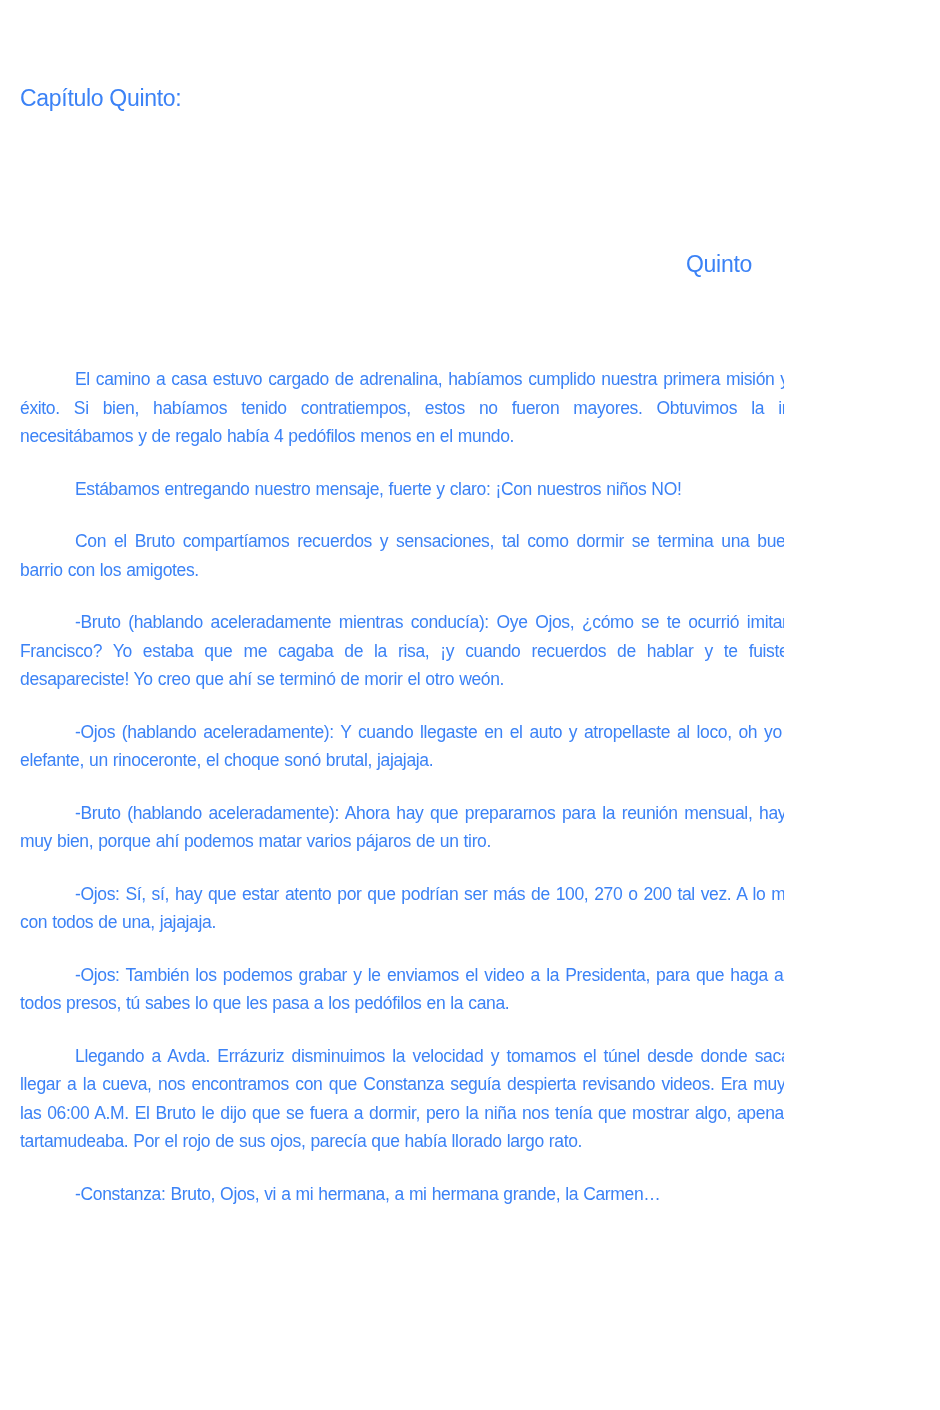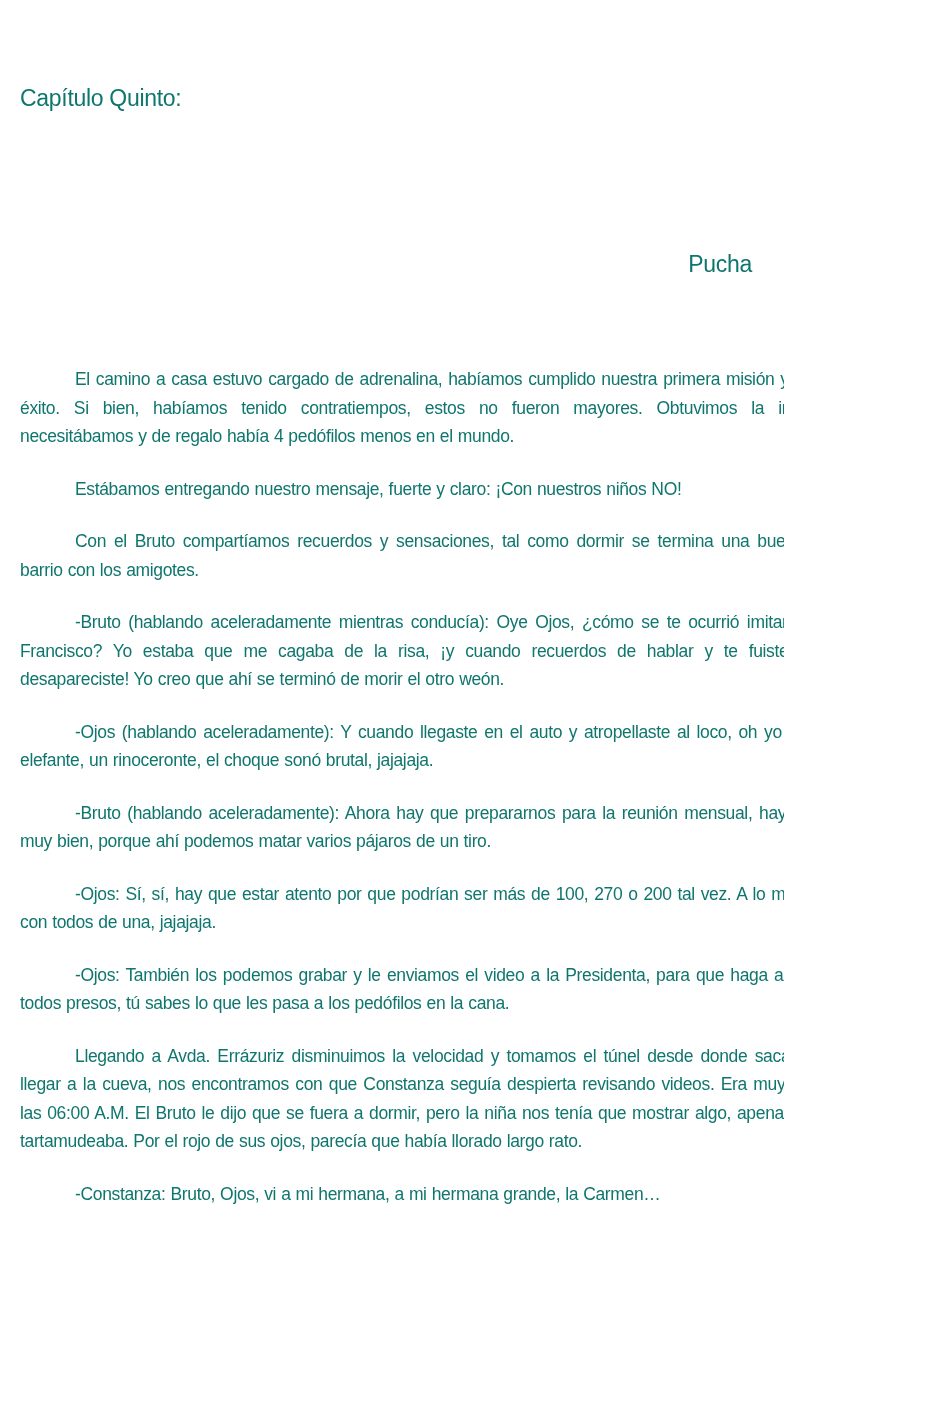--- a/index.html
+++ b/index.html
@@ -6,21 +6,21 @@
     margin: 0;
     padding: 0;
     background: #ffffff;
   }
   .page {
     position: relative;
     width: 784px;
     height: 1410px;
     background: #ffffff;
     font-family: "Liberation Sans", sans-serif;
-    color: #0f766e;
+    color: #3b82f6;
     overflow: hidden;
   }
   .chapter-title {
     position: absolute;
     left: 20px;
     top: 70px;
     font-size: 23px;
     font-weight: 400;
     letter-spacing: -0.3px;
     white-space: nowrap;
@@ -51,21 +51,21 @@
     text-indent: 55px;
   }
 </style>
 </head>
 <body>
 
 <div class="page">
 
   <h1 class="chapter-title">Capítulo Quinto:</h1>
 
-  <div class="author">Pucha</div>
+  <div class="author">Quinto</div>
 
   <div class="content">
     <p>El camino a casa estuvo cargado de adrenalina, habíamos cumplido nuestra primera misión y esta resultó un éxito. Si bien, habíamos tenido contratiempos, estos no fueron mayores. Obtuvimos la información que necesitábamos y de regalo había 4 pedófilos menos en el mundo.</p>
     <p>Estábamos entregando nuestro mensaje, fuerte y claro: ¡Con nuestros niños NO!</p>
     <p>Con el Bruto compartíamos recuerdos y sensaciones, tal como dormir se termina una buena pichanga de barrio con los amigotes.</p>
     <p>-Bruto (hablando aceleradamente mientras conducía): Oye Ojos, ¿cómo se te ocurrió imitar la voz de Don Francisco? Yo estaba que me cagaba de la risa, ¡y cuando recuerdos de hablar y te fuiste hacia atrás y desapareciste! Yo creo que ahí se terminó de morir el otro weón.</p>
     <p>-Ojos (hablando aceleradamente): Y cuando llegaste en el auto y atropellaste al loco, oh yo pensé q era un elefante, un rinoceronte, el choque sonó brutal, jajajaja.</p>
     <p>-Bruto (hablando aceleradamente): Ahora hay que prepararnos para la reunión mensual, hay que planificarlo muy bien, porque ahí podemos matar varios pájaros de un tiro.</p>
     <p>-Ojos: Sí, sí, hay que estar atento por que podrían ser más de 100, 270 o 200 tal vez. A lo mejor terminamos con todos de una, jajajaja.</p>
     <p>-Ojos: También los podemos grabar y le enviamos el video a la Presidenta, para que haga algo y los meta a todos presos, tú sabes lo que les pasa a los pedófilos en la cana.</p>

